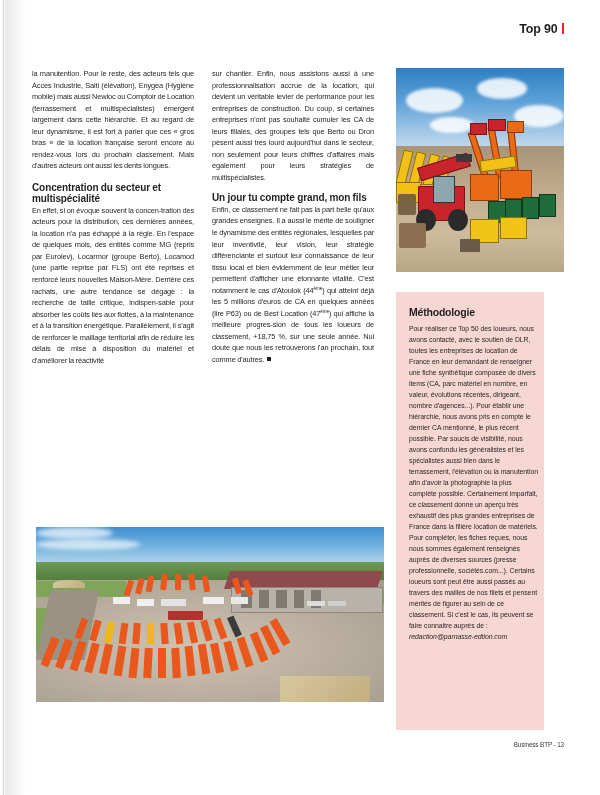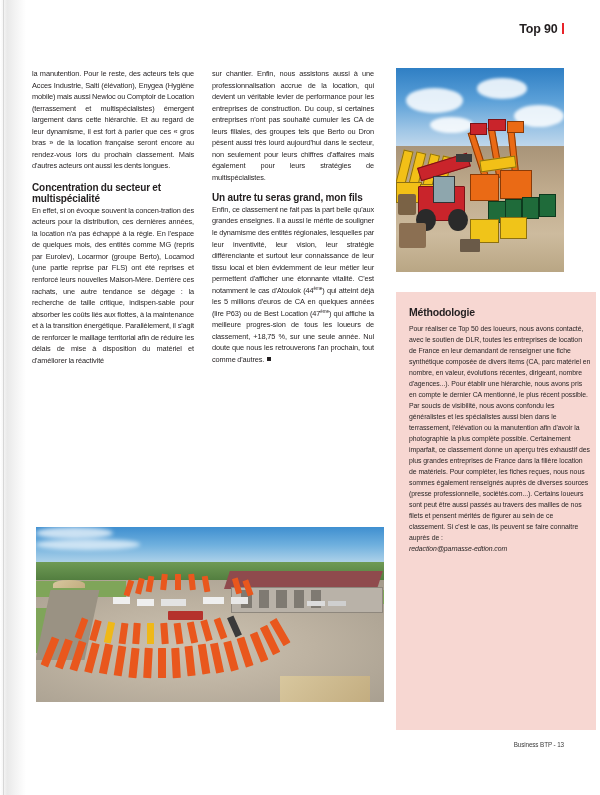--- a/index.html
+++ b/index.html
@@ -207,21 +207,21 @@
   .sandpile {
     position: absolute;
     background: linear-gradient(135deg, #d8c79e, #c3ad80);
   }
 
   
   .metho {
     position: absolute;
     left: 396px;
     top: 292px;
-    width: 200px;
+    width: 148px;
     height: 438px;
     background: #f7d7d2;
     box-sizing: border-box;
     padding: 14px 5px 10px 13px;
   }
   .metho h2 {
     margin: 0 0 5px 0;
     font-size: 10.5px;
     font-weight: bold;
     letter-spacing: -0.2px;
@@ -262,21 +262,21 @@
 </div>
 
 <div class="col col-1">
   <p>la manutention. Pour le reste, des acteurs tels que Acces Industrie, Salti (élévation), Enygea (Hygiène mobile) mais aussi Newloc ou Comptoir de Location (terrassement et multispécialistes) émergent largement dans cette hiérarchie. Et au regard de leur dynamisme, il est fort à parier que ces « gros bras » de la location française seront encore au rendez-vous lors du prochain classement. Mais d'autres acteurs ont aussi les dents longues.</p>
   <p class="subhead">Concentration du secteur et multispécialité</p>
   <p>En effet, si on évoque souvent la concen-tration des acteurs pour la distribution, ces dernières années, la location n'a pas échappé à la règle. En l'espace de quelques mois, des entités comme MG (repris par Eurolev), Locarmor (groupe Berto), Locamod (une partie reprise par FLS) ont été reprises et renforcé leurs nouvelles Maison-Mère.  Derrière ces rachats, une autre tendance se dégage : la recherche de taille critique, indispen-sable pour absorber les coûts liés aux flottes, à la maintenance et à la transition énergétique. Parallèlement, il s'agit de renforcer le maillage territorial afin de réduire les délais de mise à disposition du matériel et d'améliorer la réactivité</p>
 </div>
 
 <div class="col col-2">
   <p>sur chantier. Enfin, nous assistons aussi à une professionnalisation accrue de la location, qui devient un véritable levier de performance pour les entreprises de construction. Du coup, si certaines entreprises n'ont pas souhaité cumuler les CA de leurs filiales, des groupes tels que Berto ou Dron pèsent aussi très lourd aujourd'hui dans le secteur, non seulement pour leurs chiffres d'affaires mais également pour leurs stratégies de multispécialistes.</p>
-  <p class="subhead tight">Un autre tu seras grand, mon fils</p>
+  <p class="subhead tight">Un jour tu compte grand, mon fils</p>
   <p><span>Enfin, ce classement ne fait pas la part belle qu'aux grandes enseignes. Il a aussi le mérite de souligner le dynamisme des entités régionales, lesquelles par leur inventivité, leur vision, leur stratégie différenciante et surtout leur connaissance de leur tissu local et bien évidemment de leur métier leur permettent d'afficher une étonnante vitalité. C'est notamment le cas d'Atoulok (44</span><sup>ème</sup><span>) qui atteint déjà les 5 millions d'euros de CA en quelques années (lire P63) ou de Best Location (47</span><sup>ème</sup><span>) qui affiche la meilleure progres-sion de tous les loueurs de classement, +18,75 %, sur une seule année. Nul doute que nous les retrouverons l'an prochain, tout comme d'autres.</span><span class="endmark"></span></p>
 </div>
 
 <div class="photo photo-top">
   <div class="sky"></div>
   <div class="cloud" style="left:6%;top:10%;width:34%;height:12%;"></div>
   <div class="cloud" style="left:48%;top:5%;width:30%;height:10%;"></div>
   <div class="cloud" style="left:70%;top:18%;width:30%;height:11%;"></div>
   <div class="cloud" style="left:20%;top:24%;width:26%;height:8%;"></div>
   <div class="backrow"></div>

